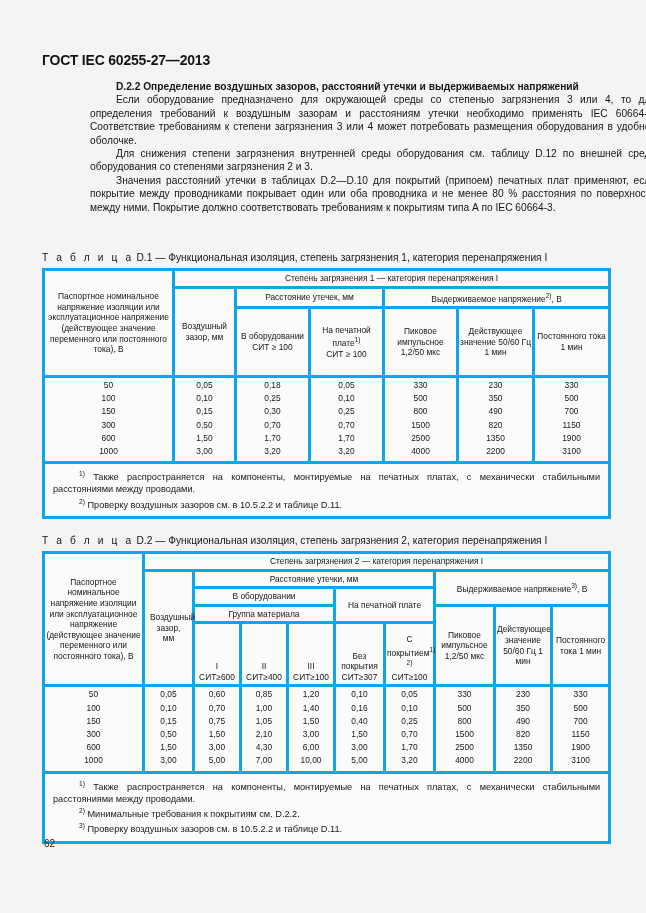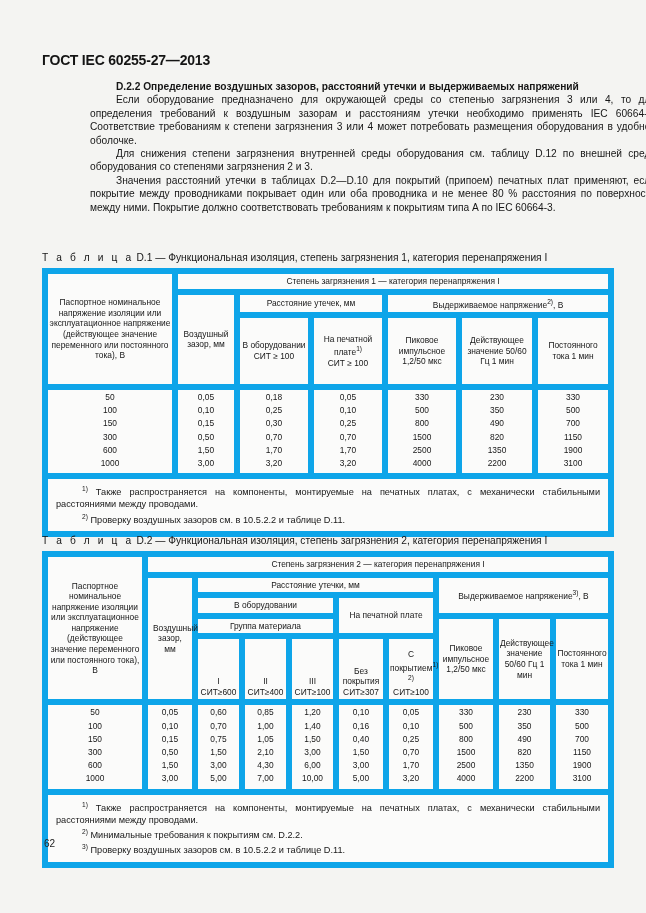--- a/index.html
+++ b/index.html
@@ -41,21 +41,21 @@
     margin:8px 0 5px 0;
   }
   .tbl-caption .sp{letter-spacing:2.6px;}
   table.gost{
     border-collapse:collapse;
     width:566px;
     table-layout:fixed;
     background:#fbfbfa;
   }
   table.gost td,table.gost th{
-    border:6px solid #0ea5e9;
+    border:3px solid #0ea5e9;
     font-weight:normal;
     font-size:8.4px;
     line-height:10.6px;
     text-align:center;
     vertical-align:middle;
     padding:2px 1px;
     color:#171717;
   }
   td.num,th.num{
     font-size:10.2px;

